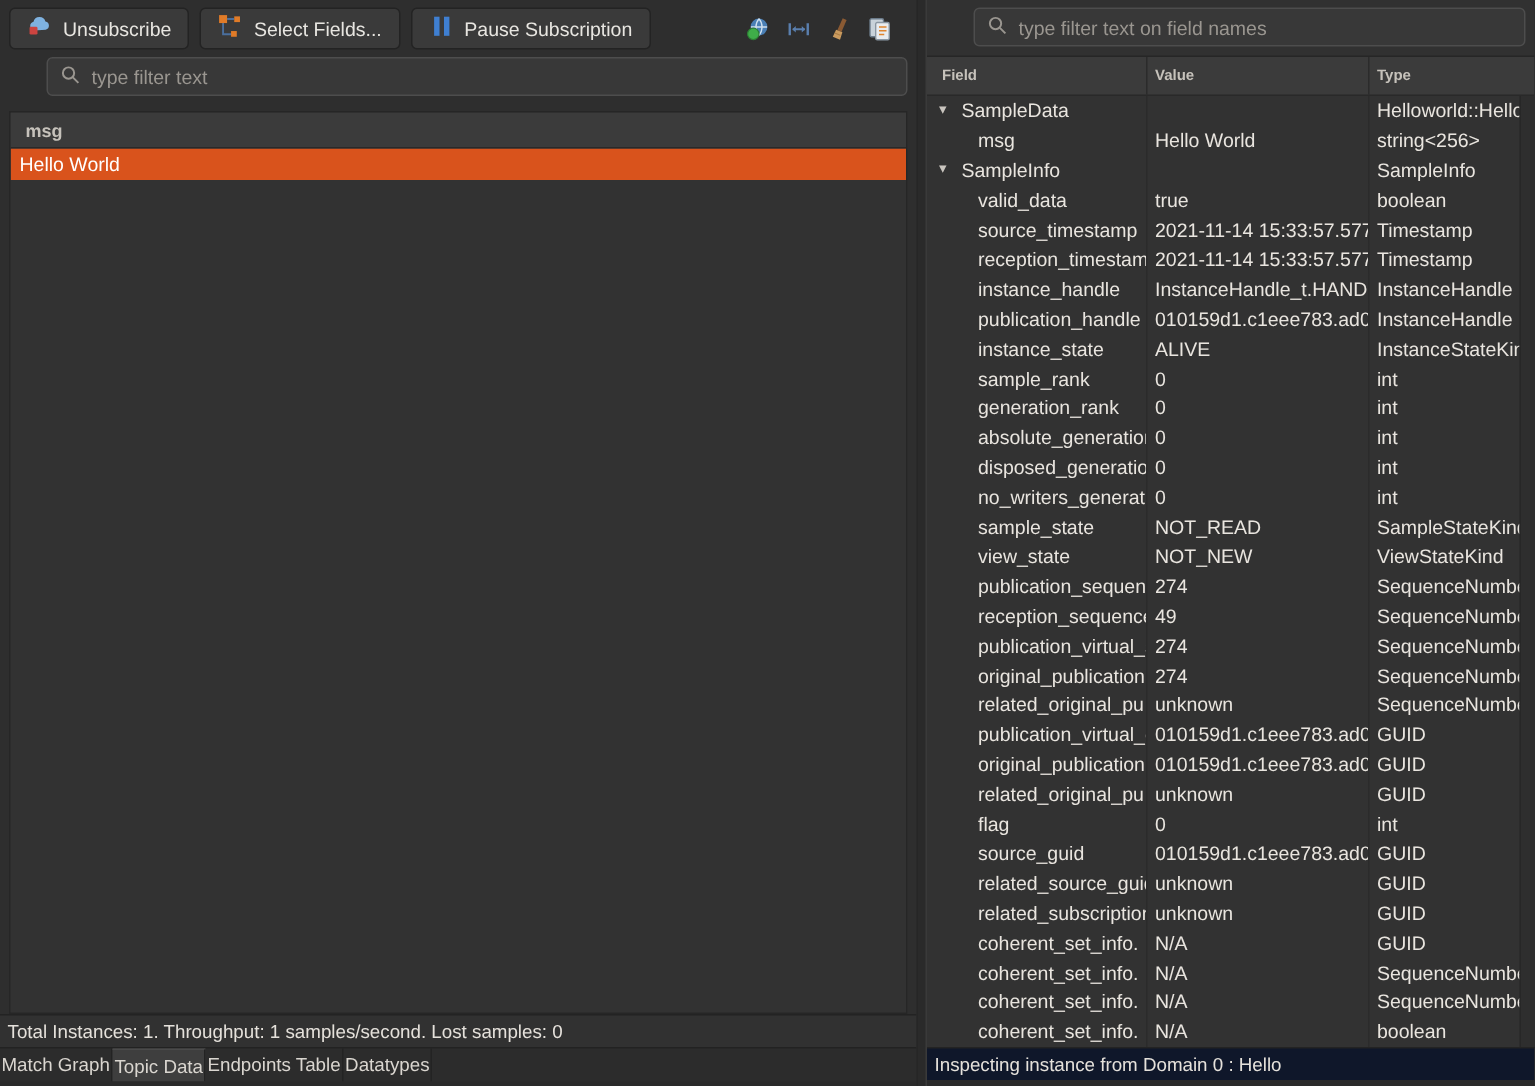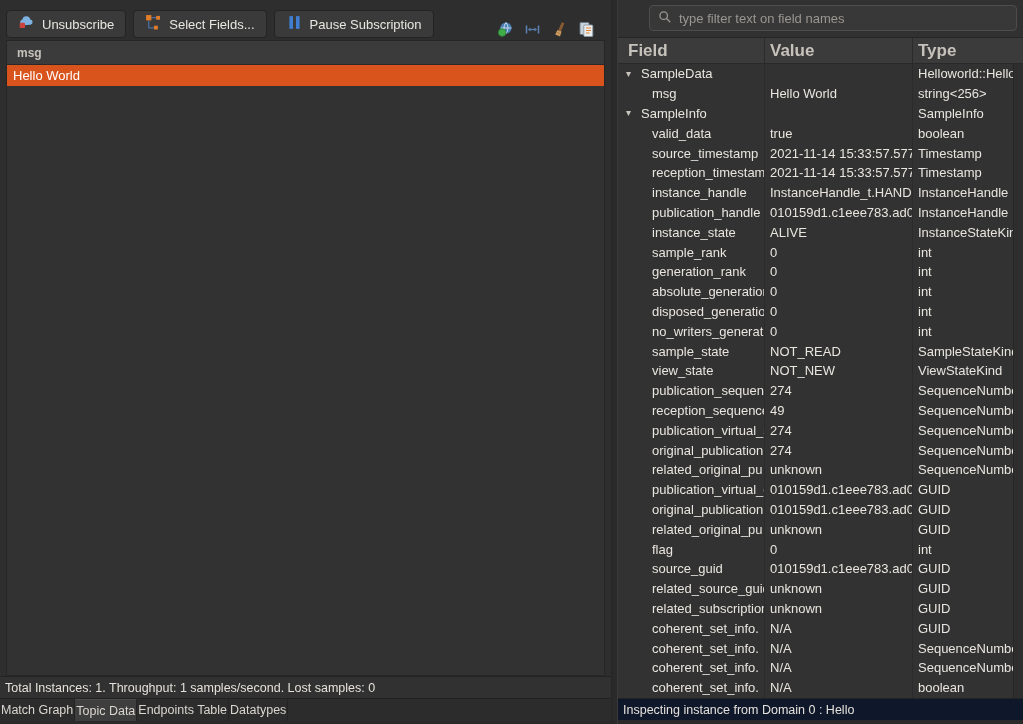--- a/index.html
+++ b/index.html
@@ -9,21 +9,21 @@
     font-family:"Liberation Sans", sans-serif;
     color:#e9e5df;
     font-size:13px;
   }
   .app { display:flex; width:1023px; height:724px; }
 
   
   .left-panel { width:611px; display:flex; flex-direction:column; }
   .panel-divider { width:7px; background:#2a2a2a; border-left:1px solid #262626; border-right:1px solid #3a3a3a; }
 
-  .toolbar { height:38px; display:flex; align-items:flex-end; padding:0 6px; gap:7px; flex:none; }
+  .toolbar { height:38px; display:flex; align-items:center; padding:0 6px; gap:7px; flex:none; }
   .btn {
     display:flex; align-items:center; gap:7px;
     background:#3a3a3a; border:1px solid #232323; border-radius:4px;
     height:28px; padding:0 11px; color:#e8e6e1; font-size:13px; cursor:default;
   }
   .toolbar-spacer { flex:1; }
   .tool-icons { display:flex; align-items:center; gap:10px; margin-right:10px; }
   .tool-icons svg { display:block; }
 
   .filter-row { padding:0 6px 8px; flex:none; }
@@ -66,21 +66,21 @@
   .tab.active { background:#3e3e3e; border-top:1px solid #4a4a4a; }
   .left-bottom-strip { height:3px; background:#2a2a2a; flex:none; }
 
   
   .right-panel { width:405px; display:flex; flex-direction:column; background:#313131; }
   .right-filter { padding:5px 6px 6px; flex:none; }
 
   .grid { flex:1; display:flex; flex-direction:column; overflow:hidden; border-top:1px solid #262626; background:#323232; position:relative; }
   .grid-header { display:flex; height:26px; flex:none; background:#3b3b3b; border-bottom:1px solid #292929; }
   .grid-header .hcell {
-    display:flex; align-items:center; font-weight:bold; font-size:17px; color:#c6c2bb;
+    display:flex; align-items:center; font-weight:bold; font-size:10px; color:#c6c2bb;
     border-right:1px solid #2b2b2b; white-space:nowrap; overflow:hidden;
   }
   .hcell.col-field { width:147px; padding-left:10px; }
   .hcell.col-value { width:148px; padding-left:5px; }
   .hcell.col-type  { flex:1; padding-left:5px; border-right:none; }
 
   .grid-body { flex:1; overflow:hidden; position:relative; }
   .grid-row { display:flex; height:19.8px; align-items:center; font-size:13px; color:#e9e5df; }
   .grid-row .cell { height:100%; display:flex; align-items:center; white-space:nowrap; overflow:hidden; border-right:1px solid #2b2b2b; }
   .cell.cell-field { width:147px; }
@@ -170,20 +170,31 @@
         <span>
           <svg class="icon16" viewBox="0 0 17 17">
             <rect x="2" y="1.5" width="9" height="12" rx="1" fill="#c8d2da" stroke="#6b7b8a" stroke-width="0.9"></rect>
             <rect x="5.8" y="4" width="9" height="11.5" rx="1" fill="#e9ecef" stroke="#8a97a3" stroke-width="0.9"></rect>
             <path d="M8 7h5 M8 9.5h5 M8 12h3.5" stroke="#e0852f" stroke-width="1"></path>
           </svg>
         </span>
       </div>
     </div>
 
+    <div class="filter-row">
+      <div class="filter-box">
+        <span>
+          <svg class="icon14" viewBox="0 0 16 16">
+            <circle cx="6.5" cy="6.5" r="4.3" stroke="#9a9690" stroke-width="1.5" fill="none"></circle>
+            <line x1="9.8" y1="9.8" x2="14" y2="14" stroke="#9a9690" stroke-width="1.5"></line>
+          </svg>
+        </span>
+        <input placeholder="type filter text" style="">
+      </div>
+    </div>
 
     <div class="left-table">
       <div class="left-table-header">
         <span>msg</span>
       </div>
       <div class="left-rows">
 
       <div class="instance-row selected">
             <span>Hello World</span>
           </div>

